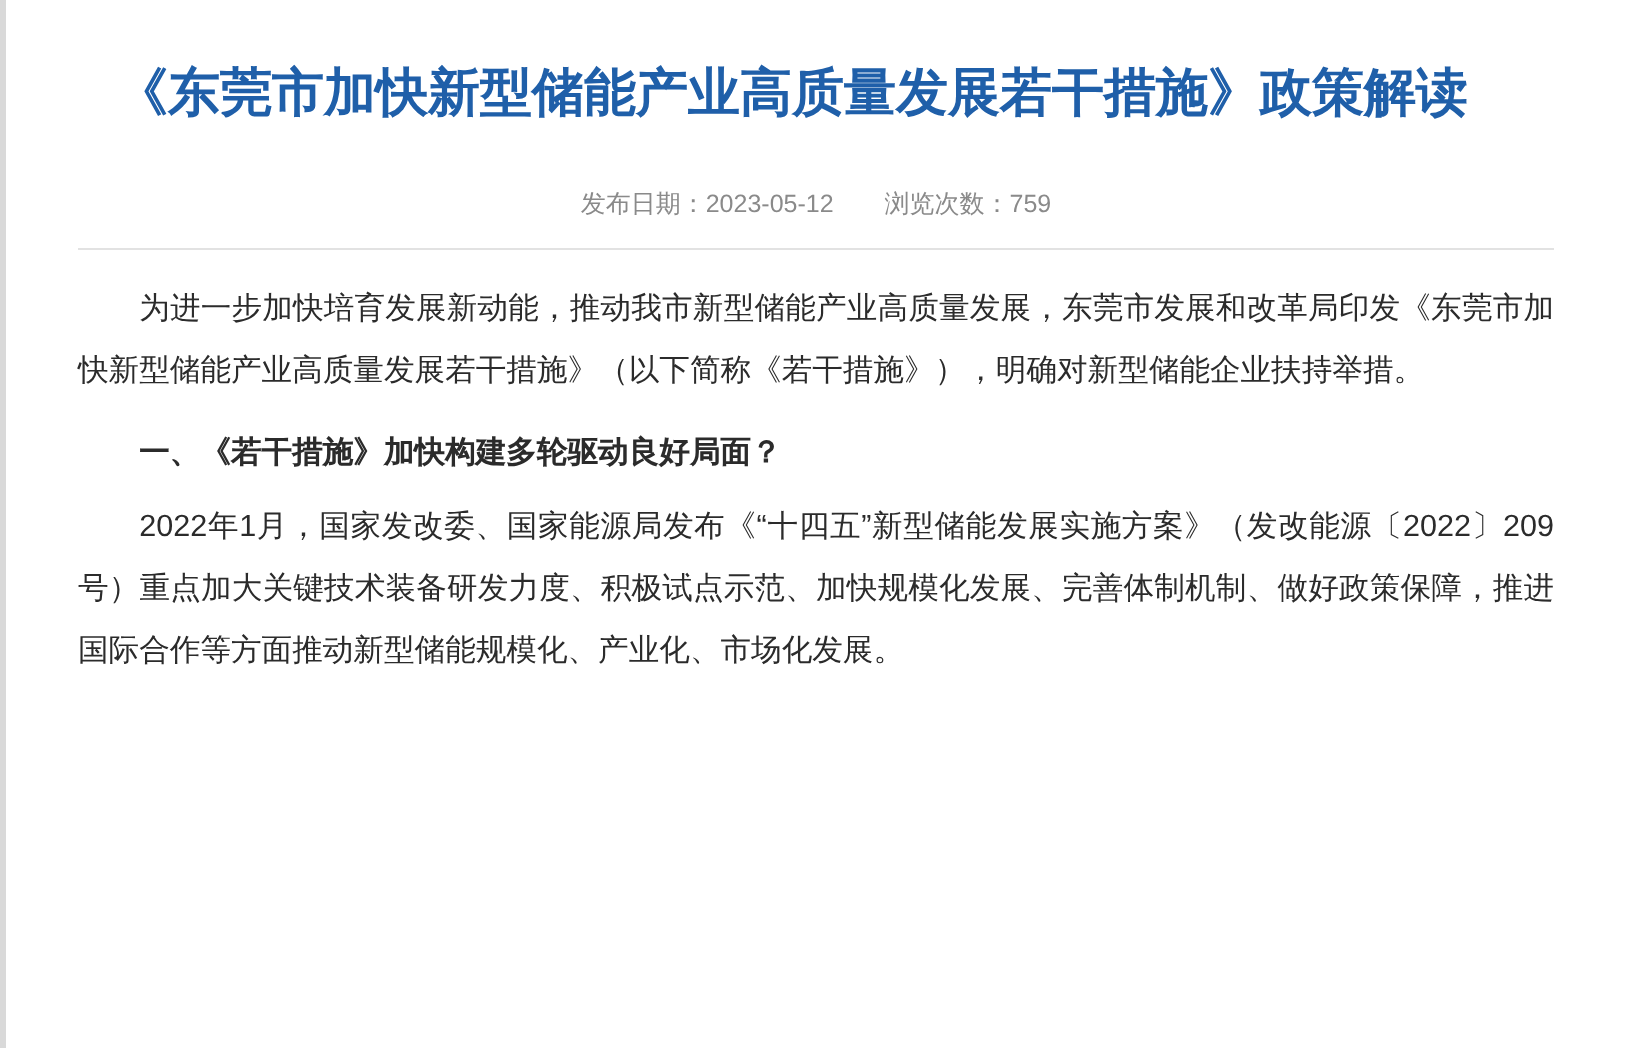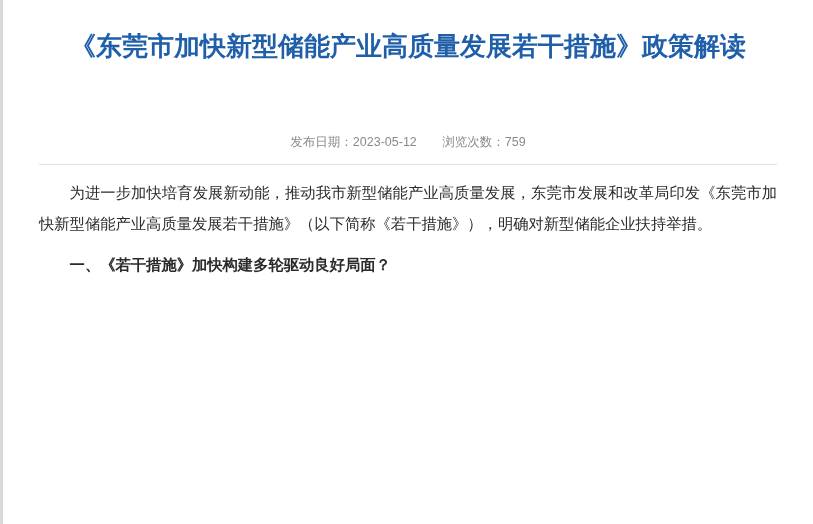--- a/index.html
+++ b/index.html
@@ -22,57 +22,55 @@
     background: #ffffff;
   }
   .inner {
     padding: 18px 36px 0 36px;
   }
   .doc-title {
     color: #1f5fa9;
     font-size: 26px;
     font-weight: bold;
     line-height: 40px;
-    text-align: center;
+    text-align: left;
     letter-spacing: 0px;
     margin: 0 auto;
     max-width: 700px;
     padding-top: 8px;
   }
   .meta-wrap {
     margin-top: 26px;
     text-align: center;
   }
   .meta {
     display: inline-block;
     color: #8a8a8a;
     font-size: 12.5px;
     line-height: 20px;
-    margin-top: 40px;
   }
   .meta span + span {
     margin-left: 22px;
   }
   .divider {
     margin: 12px 0 0 0;
     height: 1px;
     background: #e2e2e2;
     width: 100%;
   }
   .body-text {
     margin-top: 14px;
     color: #2b2b2b;
     font-size: 15.3px;
     line-height: 31px;
     text-align: justify;
   }
   .body-text p {
     margin: 0 0 6px 0;
     text-indent: 2em;
-    font-family: Liberation Mono, monospace;
   }
   .body-text p.heading {
     font-weight: bold;
     margin-top: 10px;
     margin-bottom: 6px;
   }
 </style>
 </head>
 <body>
 
@@ -86,16 +84,17 @@
         <span>发布日期：2023-05-12</span>
         <span>浏览次数：759</span>
       </div>
     </div>
 
     <div class="divider"></div>
 
     <div class="body-text">
       <p>为进一步加快培育发展新动能，推动我市新型储能产业高质量发展，东莞市发展和改革局印发《东莞市加快新型储能产业高质量发展若干措施》（以下简称《若干措施》），明确对新型储能企业扶持举措。</p>
       <p class="heading">一、《若干措施》加快构建多轮驱动良好局面？</p>
+      <p>2022年1月，国家发改委、国家能源局发布《“十四五”新型储能发展实施方案》（发改能源〔2022〕209号）重点加大关键技术装备研发力度、积极试点示范、加快规模化发展、完善体制机制、做好政策保障，推进国际合作等方面推动新型储能规模化、产业化、市场化发展。</p>
     </div>
 
   </div>
 </div>
 
 </body></html>

